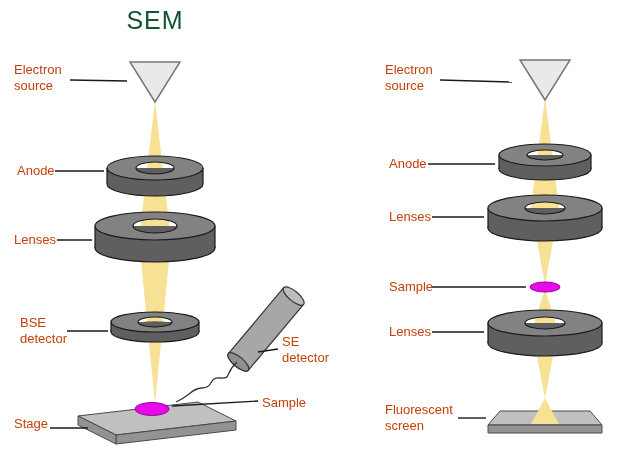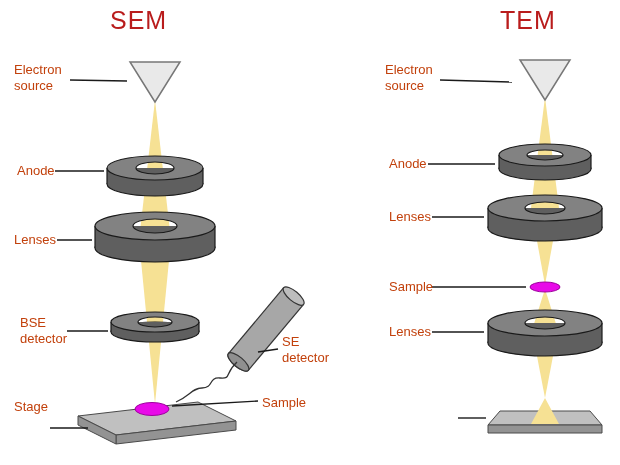--- a/index.html
+++ b/index.html
@@ -2,22 +2,22 @@
 <html><head>
 <meta charset="utf-8">
 <style>
   html,body { margin:0; padding:0; background:#ffffff; }
   #root {
     position:relative; width:620px; height:465px;
     background:#ffffff; overflow:hidden;
     font-family:"Liberation Sans", sans-serif;
   }
   .title {
-    position:absolute; width:90px; text-align:left;
-    font-size:25px; color:#b91c1c; letter-spacing:1px;
+    position:absolute; width:90px; text-align:center;
+    font-size:25px; color:#14532d; letter-spacing:1px;
   }
   .lbl {
     position:absolute; font-size:13px; color:#c2410c;
     line-height:1.2; white-space:pre-line;
   }
   svg { position:absolute; left:0; top:0; }
   .leader { stroke:#1a1a1a; stroke-width:1.4; }
 </style>
 </head>
 <body>
@@ -126,33 +126,34 @@
       <line class="leader" x1="440" y1="80" x2="512" y2="82"></line>
       <line class="leader" x1="428" y1="164" x2="495" y2="164"></line>
       <line class="leader" x1="432" y1="217" x2="484" y2="217"></line>
       <line class="leader" x1="432" y1="287" x2="526" y2="287"></line>
       <line class="leader" x1="432" y1="332" x2="484" y2="332"></line>
       <line class="leader" x1="458" y1="418" x2="486" y2="418"></line>
     </g>
   </svg>
 
   <div class="title" style="left:110px; top:6px">SEM</div>
-  <div class="title" style="left:500px; top:6px">TEM</div>
 
   <div class="lbl" style="left:14px;  top:62px">Electron
 source</div>
   <div class="lbl" style="left:17px;  top:163px">Anode</div>
   <div class="lbl" style="left:14px;  top:232px">Lenses</div>
   <div class="lbl" style="left:20px;  top:315px">BSE
 detector</div>
   <div class="lbl" style="left:282px; top:334px">SE
 detector</div>
-  <div class="lbl" style="left:14px;  top:399px">Stage</div>
+  <div class="lbl" style="left:14px;  top:416px">Stage</div>
   <div class="lbl" style="left:262px; top:395px">Sample</div>
 
   <div class="lbl" style="left:385px; top:62px">Electron
 source</div>
   <div class="lbl" style="left:389px; top:156px">Anode</div>
   <div class="lbl" style="left:389px; top:209px">Lenses</div>
   <div class="lbl" style="left:389px; top:279px">Sample</div>
   <div class="lbl" style="left:389px; top:324px">Lenses</div>
+  <div class="lbl" style="left:385px; top:402px">Fluorescent
+screen</div>
 
 </div>
 
 </body></html>

